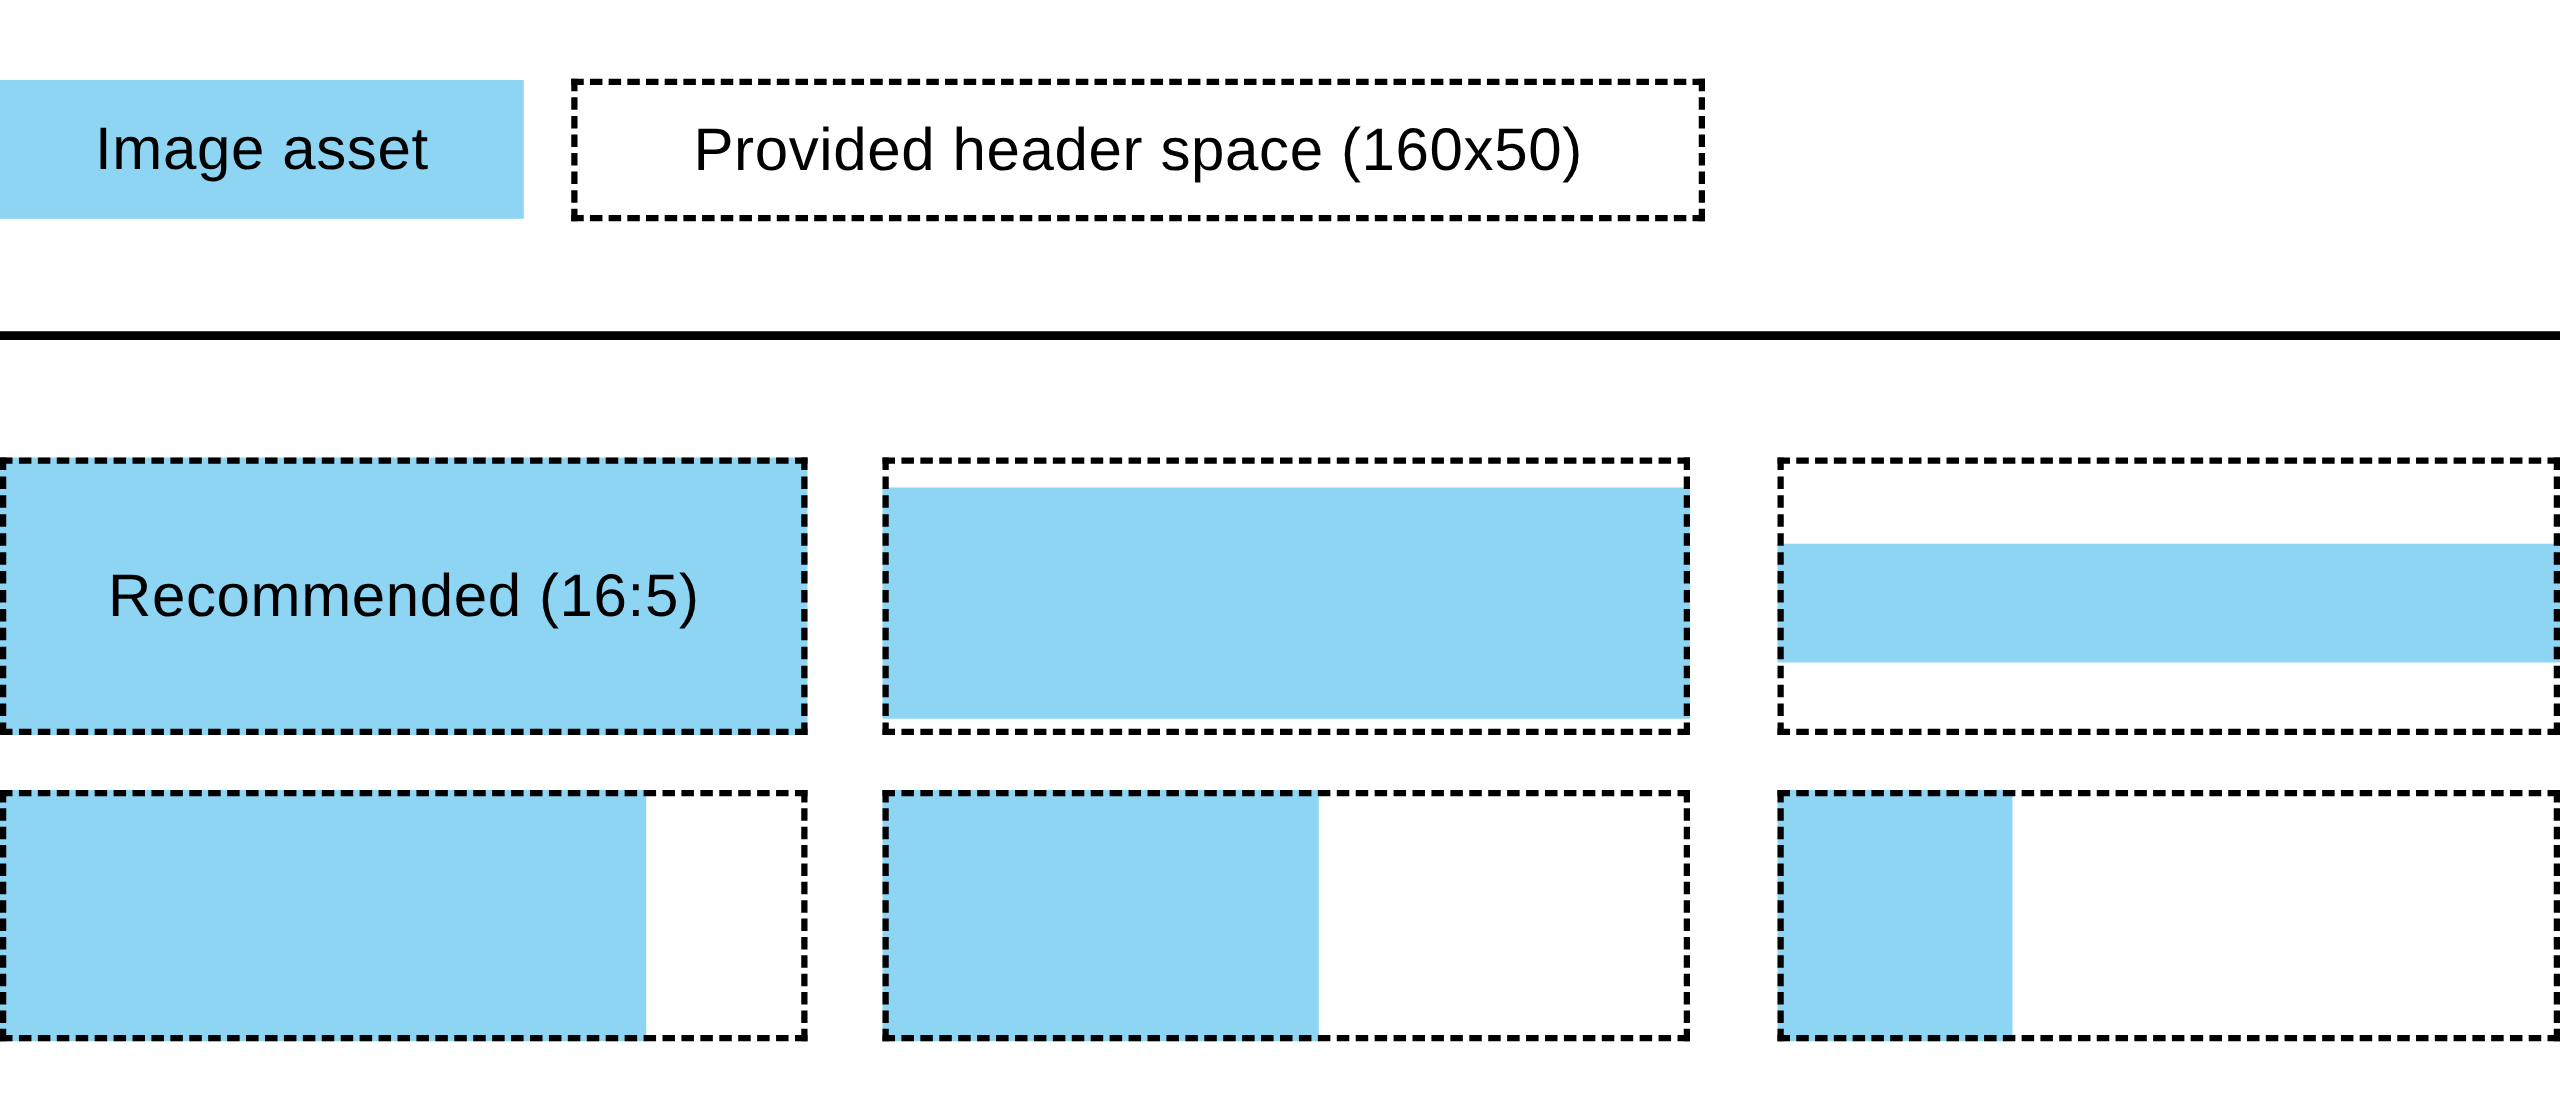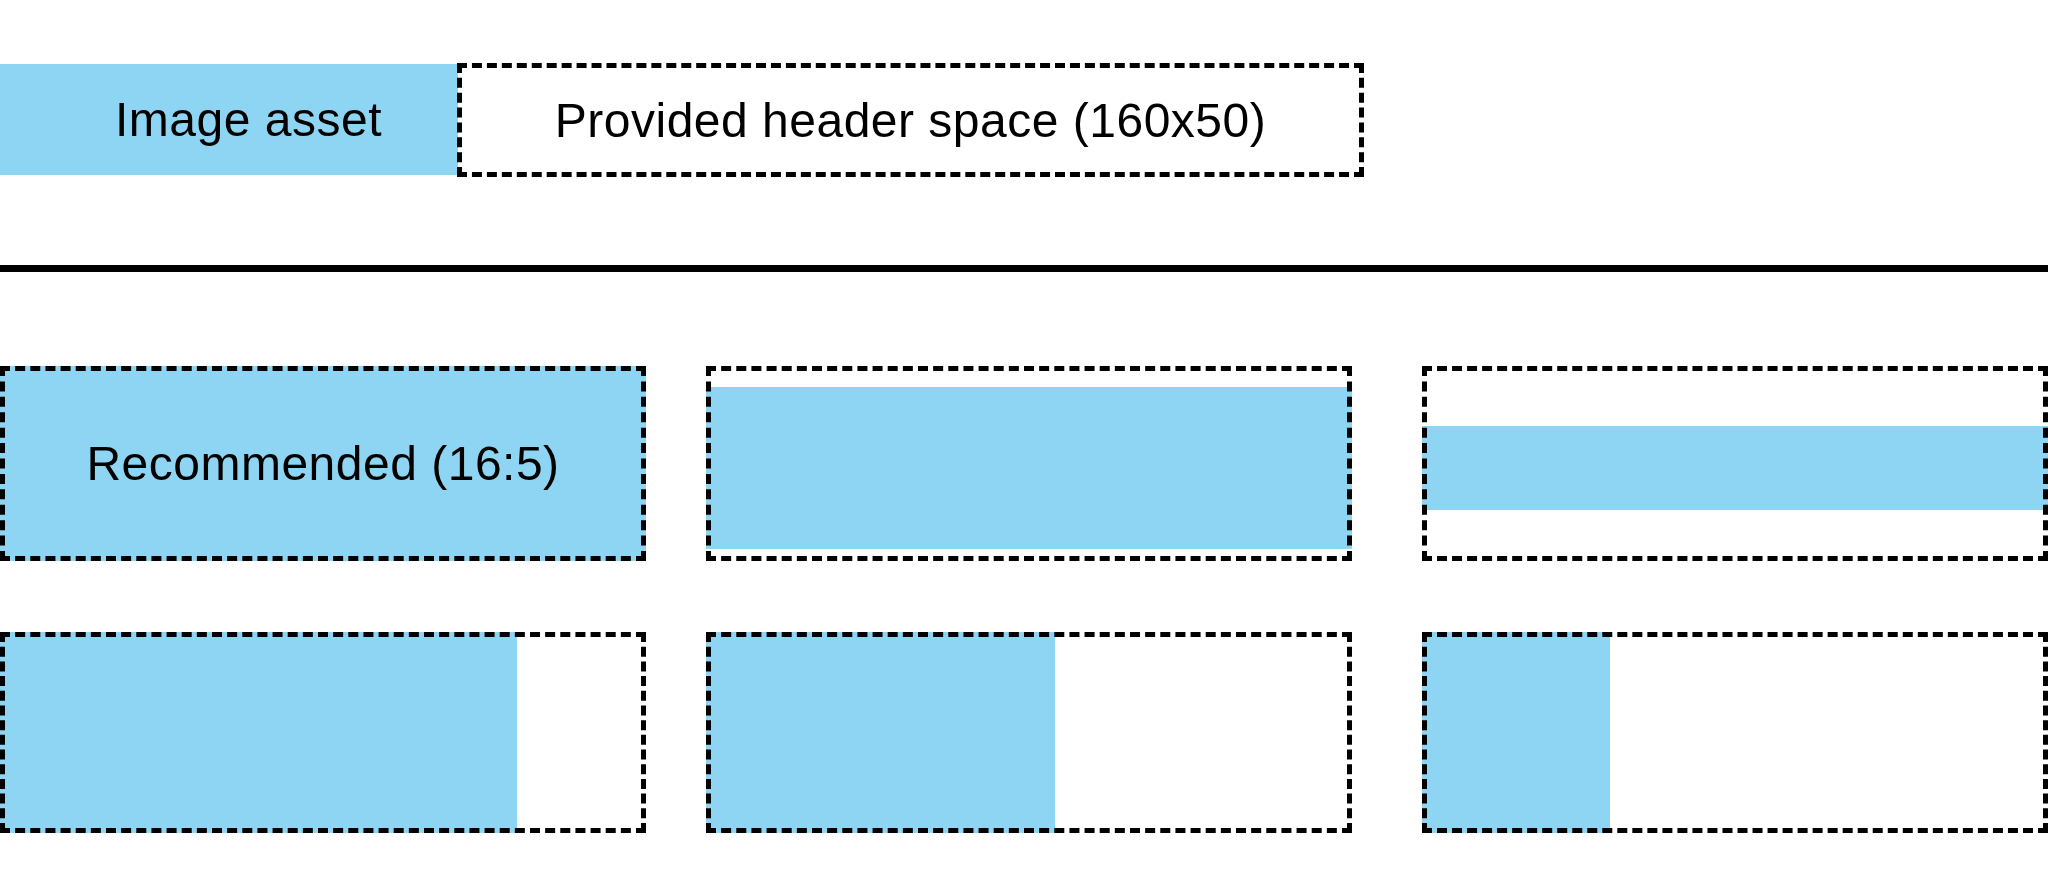--- a/index.html
+++ b/index.html
@@ -19,40 +19,40 @@
     font-weight: 500;
     letter-spacing: 0.5px;
     white-space: nowrap;
   }
   
   .legend-asset {
     position: absolute;
     left: 0; top: 64px;
     width: 419px; height: 111px;
     background: var(--accent);
-    display: flex; align-items: center; justify-content: center; padding-left: 39px;
+    display: flex; align-items: center; justify-content: center;
   }
   .legend-header-space {
     position: absolute;
     left: 457px; top: 63px;
     width: 907px; height: 114px;
     box-sizing: border-box;
     border: 5px dashed var(--line);
     display: flex; align-items: center; justify-content: center; text-align: center;
   }
   
   .divider {
     position: absolute;
     left: 0; top: 265px;
     width: 2048px; height: 7px;
     background: var(--line);
   }
   
   .example { position: absolute; }
-  .row1 { top: 366px; height: 195px; }
+  .row1 { top: 366px; height: 222px; }
   .row2 { top: 632px; height: 201px; }
   .col1 { left: 0;      width: 646px; }
   .col2 { left: 706px;  width: 646px; }
   .col3 { left: 1422px; width: 626px; }
   .fill {
     position: absolute;
     background: var(--accent);
   }
   .border-overlay {
     position: absolute;

